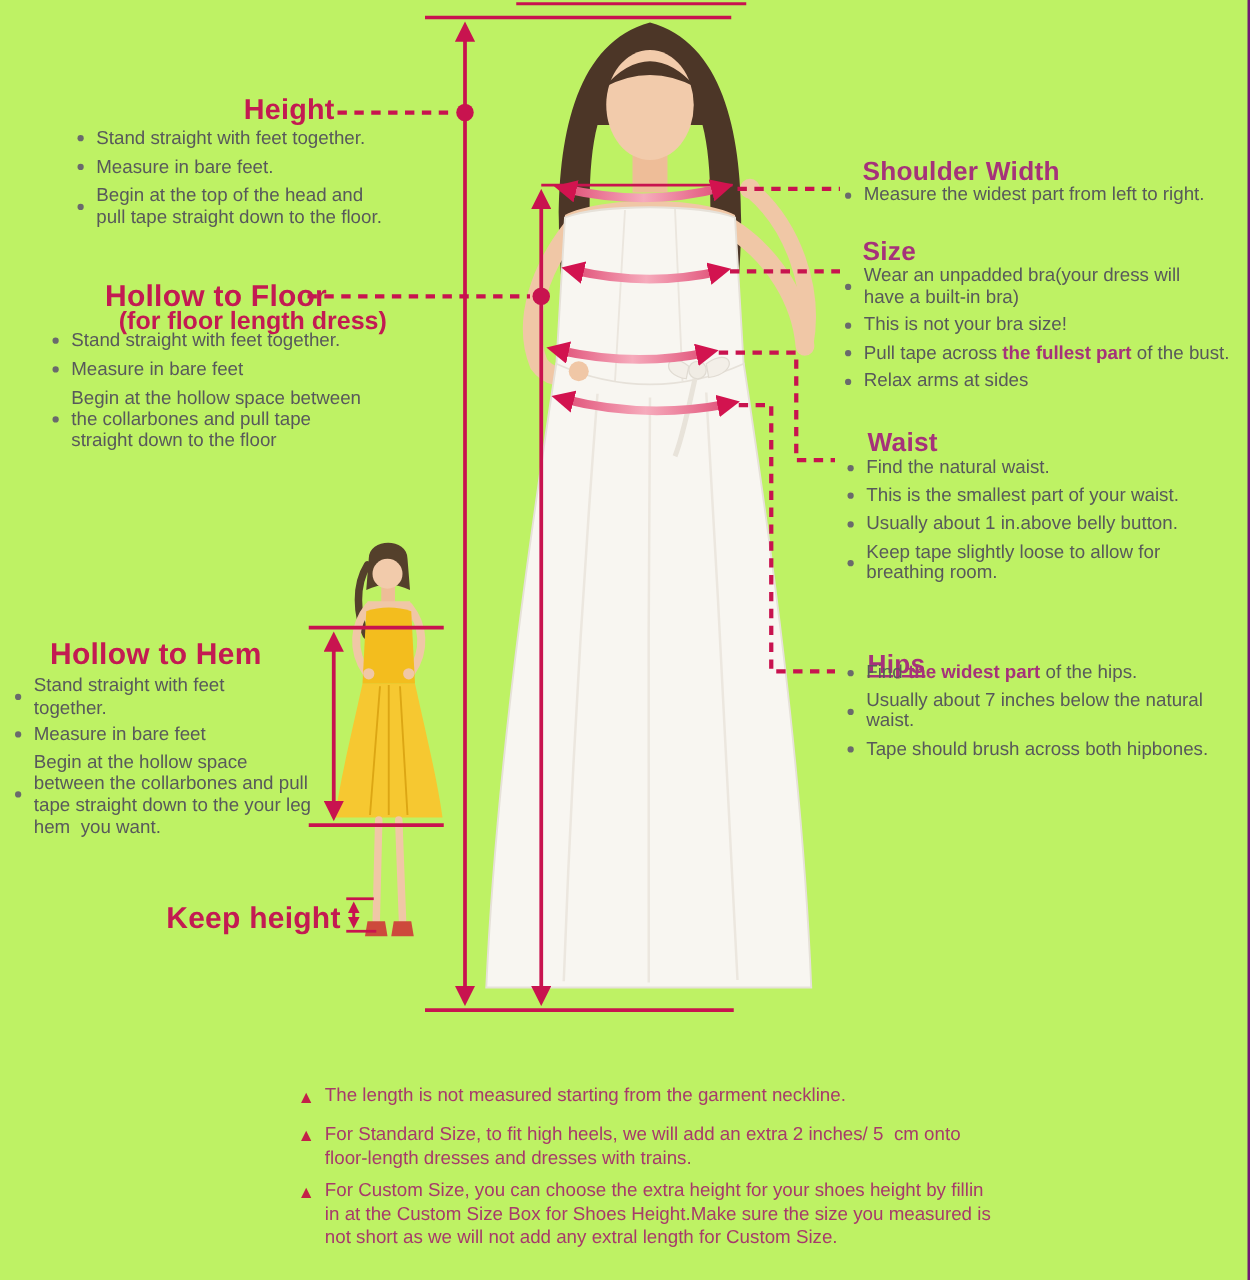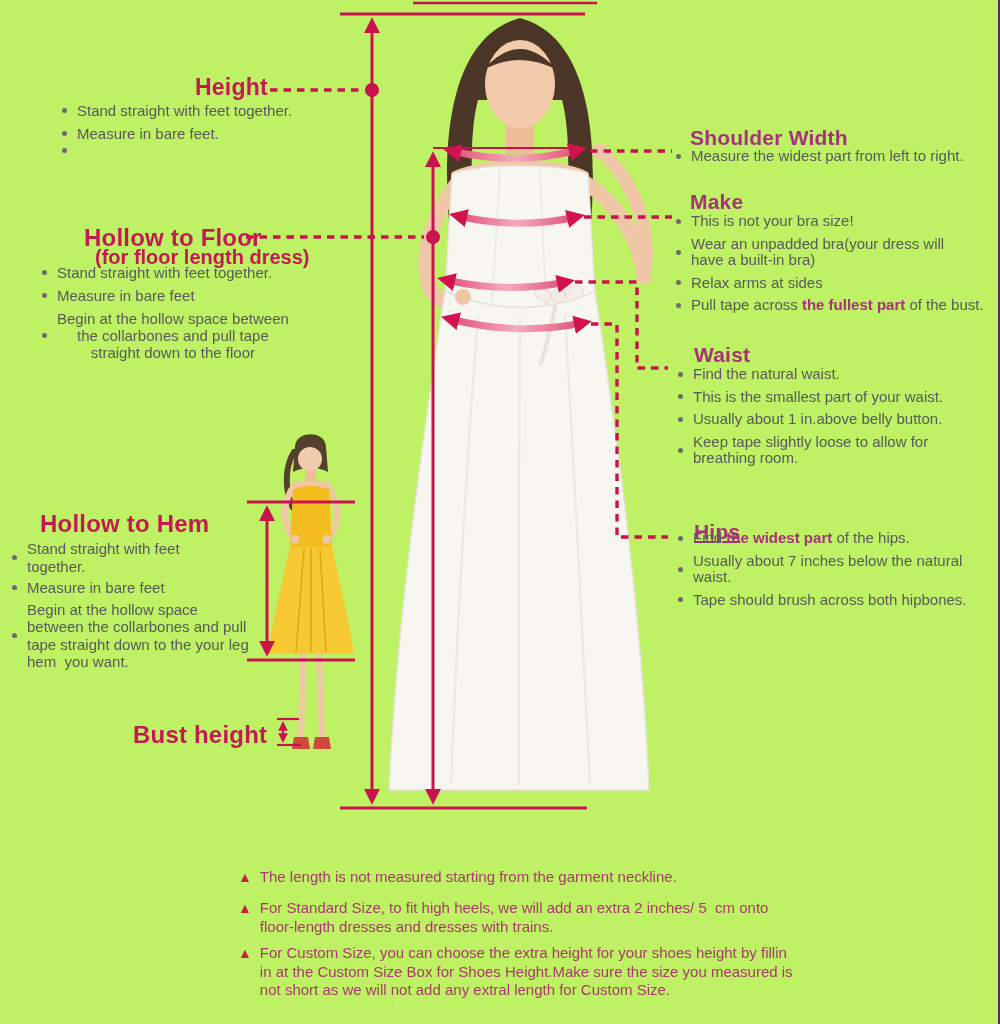--- a/index.html
+++ b/index.html
@@ -7,21 +7,21 @@
           font-family:"Liberation Sans",sans-serif;border-right:2px solid #701a75;box-sizing:border-box;}
   #diagram{position:absolute;left:0;top:0;pointer-events:none;}
   .abs{position:absolute;}
   h2{margin:0;font-weight:bold;}
   .ttl-l{color:#c31a52;font-size:23px;letter-spacing:.2px;}
   .ttl-l2{color:#c31a52;font-size:24px;letter-spacing:.2px;}
   .ttl-r{color:#a5327a;font-size:21px;letter-spacing:.2px;}
   .sub{color:#c31a52;font-size:20px;font-weight:bold;}
   ul.blist{list-style:none;margin:0;padding:0;}
   ul.blist li{display:flex;align-items:center;color:#58595b;font-size:15px;}
-  .lh17 li{line-height:17px;margin-bottom:6px;text-align:center;}
+  .lh17 li{line-height:17px;margin-bottom:6px;}
   .lh175 li{line-height:17.5px;margin-bottom:4px;}
   .lhr li{line-height:16.5px;margin-bottom:6px;}
   .dot{flex:0 0 auto;width:5px;height:5px;border-radius:50%;background:#6a6a6c;margin-right:10px;}
   .txt .ln{display:block;white-space:pre;}
   .hl{color:#a5327a;font-weight:bold;}
   .note{position:absolute;display:flex;align-items:flex-start;color:#a73a6b;font-size:15px;line-height:18.5px;}
   .tri{color:#c32148;font-size:14px;margin-right:8px;line-height:18.5px;}
   .note .ln{display:block;white-space:pre;}
 </style>
 </head>
@@ -130,20 +130,24 @@
         </span>
       </li>
   <li>
         <span class="dot"></span>
         <span class="txt">
           <span class="ln">Measure in bare feet.</span>
         </span>
       </li>
   <li>
         <span class="dot"></span>
+        <span class="txt">
+          <span class="ln">Begin at the top of the head and</span>
+          <span class="ln">pull tape straight down to the floor.</span>
+        </span>
       </li>
 </ul>
 
 <h2 class="abs ttl-l2" style="left:84px;top:224px;">Hollow to Floor</h2>
 <div class="abs sub" style="left:95px;top:246px;">(for floor length dress)</div>
 <ul class="abs blist lh17" style="left:42px;top:264px;width:300px;">
   <li>
         <span class="dot"></span>
         <span class="txt">
           <span class="ln">Stand straight with feet together.</span>
@@ -184,57 +188,57 @@
         <span class="dot"></span>
         <span class="txt">
           <span class="ln">Begin at the hollow space</span>
           <span class="ln">between the collarbones and pull</span>
           <span class="ln">tape straight down to the your leg</span>
           <span class="ln">hem  you want.</span>
         </span>
       </li>
 </ul>
 
-<h2 class="abs ttl-l2" style="left:133px;top:721px;">Bust height</h2>
+<h2 class="abs ttl-l2" style="left:133px;top:721px;">Keep height</h2>
 
 <h2 class="abs ttl-r" style="left:690px;top:126px;">Shoulder Width</h2>
 <ul class="abs blist lhr" style="left:676px;top:148px;width:320px;">
   <li>
         <span class="dot"></span>
         <span class="txt">
           <span class="ln">Measure the widest part from left to right.</span>
         </span>
       </li>
 </ul>
 
-<h2 class="abs ttl-r" style="left:690px;top:190px;">Make</h2>
+<h2 class="abs ttl-r" style="left:690px;top:190px;">Size</h2>
 <ul class="abs blist lhr" style="left:676px;top:213px;width:320px;">
-  <li>
-        <span class="dot"></span>
-        <span class="txt">
-          <span class="ln">This is not your bra size!</span>
-        </span>
-      </li>
   <li>
         <span class="dot"></span>
         <span class="txt">
           <span class="ln">Wear an unpadded bra(your dress will</span>
           <span class="ln">have a built-in bra)</span>
         </span>
       </li>
   <li>
         <span class="dot"></span>
         <span class="txt">
+          <span class="ln">This is not your bra size!</span>
+        </span>
+      </li>
+  <li>
+        <span class="dot"></span>
+        <span class="txt">
+          <span class="ln"><span>Pull tape across </span><span class="hl">the fullest part</span><span> of the bust.</span></span>
+        </span>
+      </li>
+  <li>
+        <span class="dot"></span>
+        <span class="txt">
           <span class="ln">Relax arms at sides</span>
-        </span>
-      </li>
-  <li>
-        <span class="dot"></span>
-        <span class="txt">
-          <span class="ln"><span>Pull tape across </span><span class="hl">the fullest part</span><span> of the bust.</span></span>
         </span>
       </li>
 </ul>
 
 <h2 class="abs ttl-r" style="left:694px;top:343px;">Waist</h2>
 <ul class="abs blist lhr" style="left:678px;top:366px;width:320px;">
   <li>
         <span class="dot"></span>
         <span class="txt">
           <span class="ln">Find the natural waist.</span>

